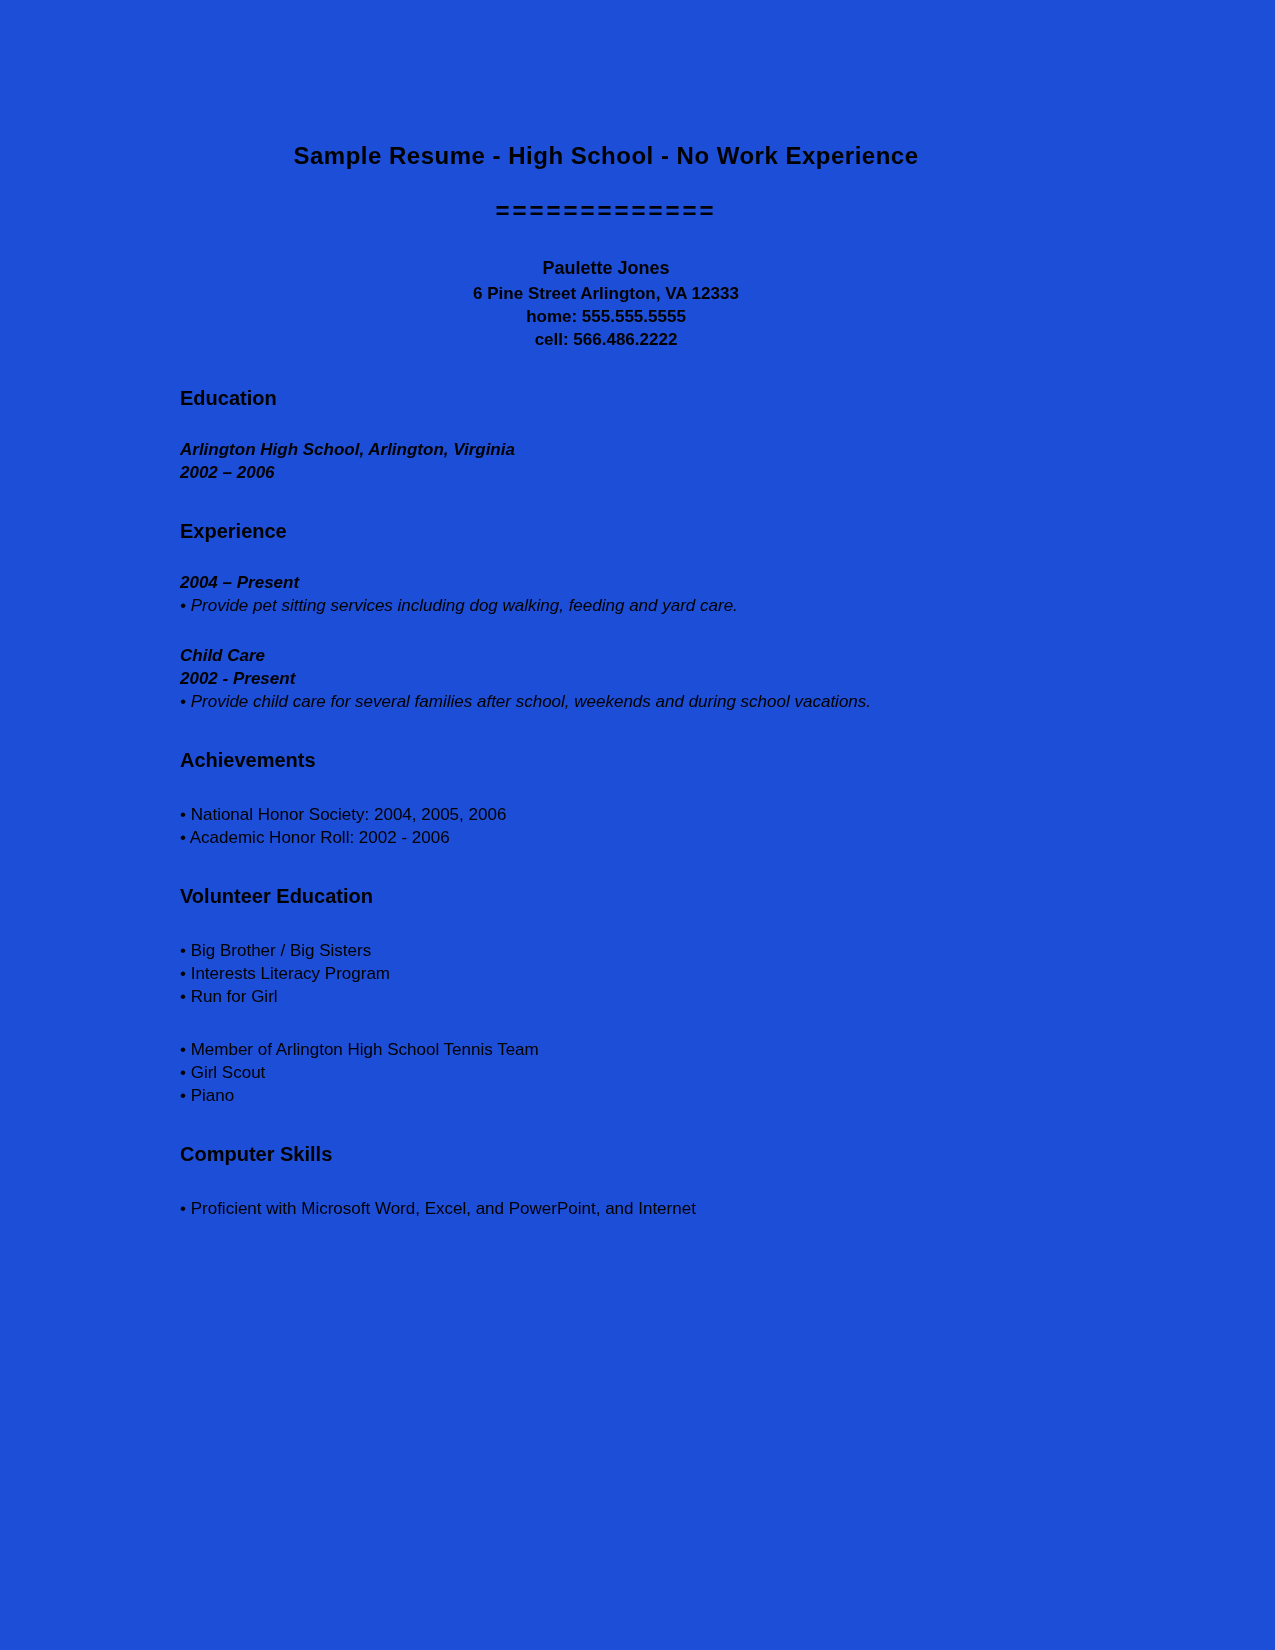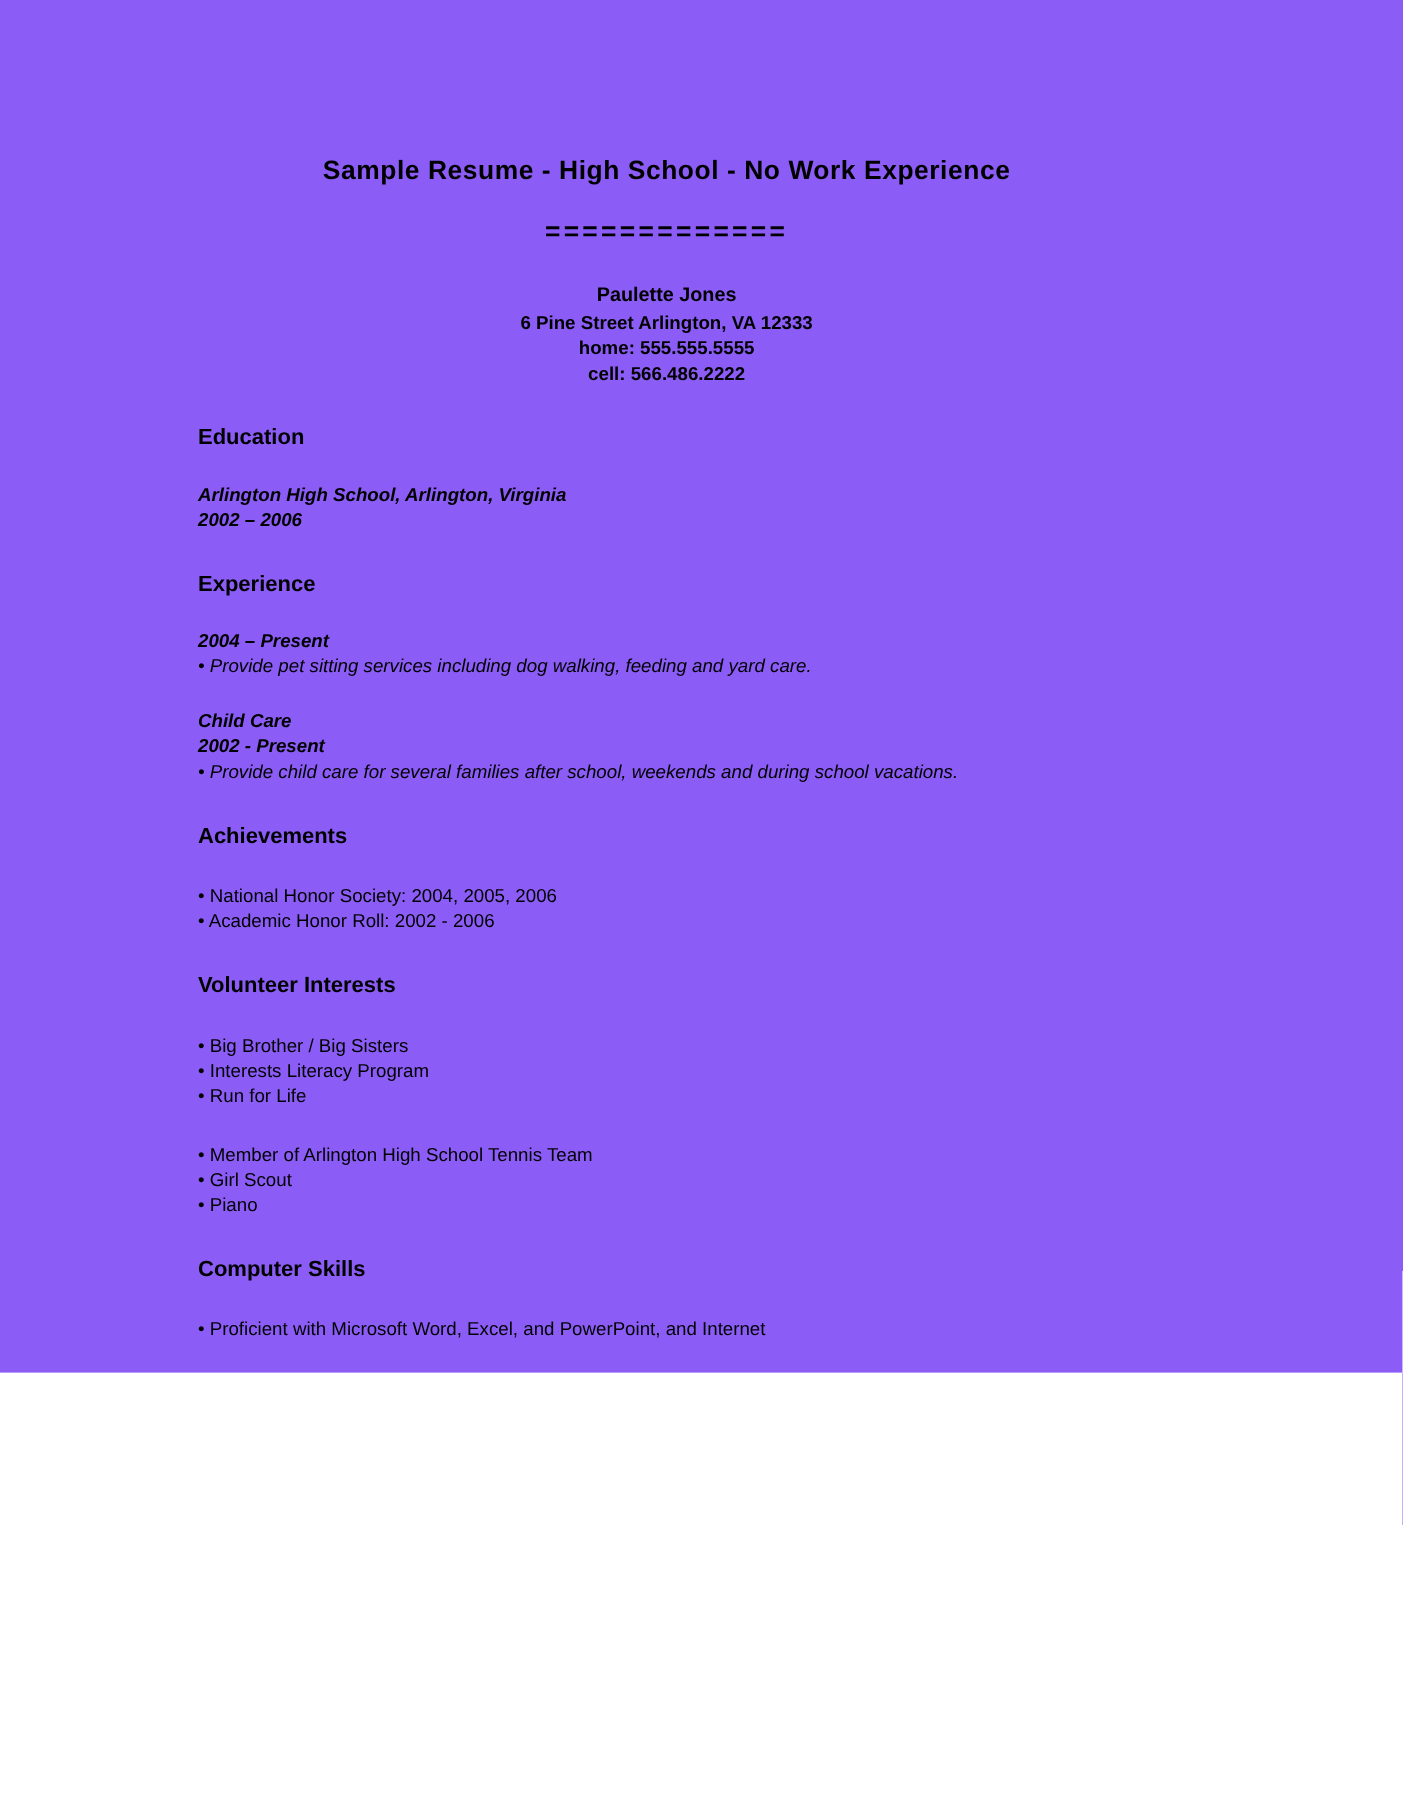--- a/index.html
+++ b/index.html
@@ -4,22 +4,22 @@
 <style>
   * { margin: 0; padding: 0; box-sizing: border-box; }
   html, body {
     background: #ffffff;
     font-family: "Liberation Sans", sans-serif;
     color: #000000;
   }
   .page {
     position: relative;
     width: 1275px;
-    height: 1248px;
-    background: #8b5cf6;
+    height: 1650px;
+    background: #1d4ed8;
     overflow: hidden;
   }
   .content {
     position: absolute;
     left: 180px;
     top: 142px;
     width: 852px;
   }
   .doc-title {
     text-align: center;
@@ -111,25 +111,25 @@
 
     <div class="section">
       <div class="section-heading mt-sec">Achievements</div>
       <ul class="bullets">
         <li class="bullet-line">• National Honor Society: 2004, 2005, 2006</li>
         <li class="bullet-line">• Academic Honor Roll: 2002 - 2006</li>
       </ul>
     </div>
 
     <div class="section">
-      <div class="section-heading mt-sec">Volunteer Interests</div>
+      <div class="section-heading mt-sec">Volunteer Education</div>
       <ul class="bullets">
         <li class="bullet-line">• Big Brother / Big Sisters</li>
         <li class="bullet-line">• Interests Literacy Program</li>
-        <li class="bullet-line">• Run for Life</li>
+        <li class="bullet-line">• Run for Girl</li>
       </ul>
     </div>
 
     <div class="section">
       <ul class="bullets">
         <li class="bullet-line">• Member of Arlington High School Tennis Team</li>
         <li class="bullet-line">• Girl Scout</li>
         <li class="bullet-line">• Piano</li>
       </ul>
     </div>

